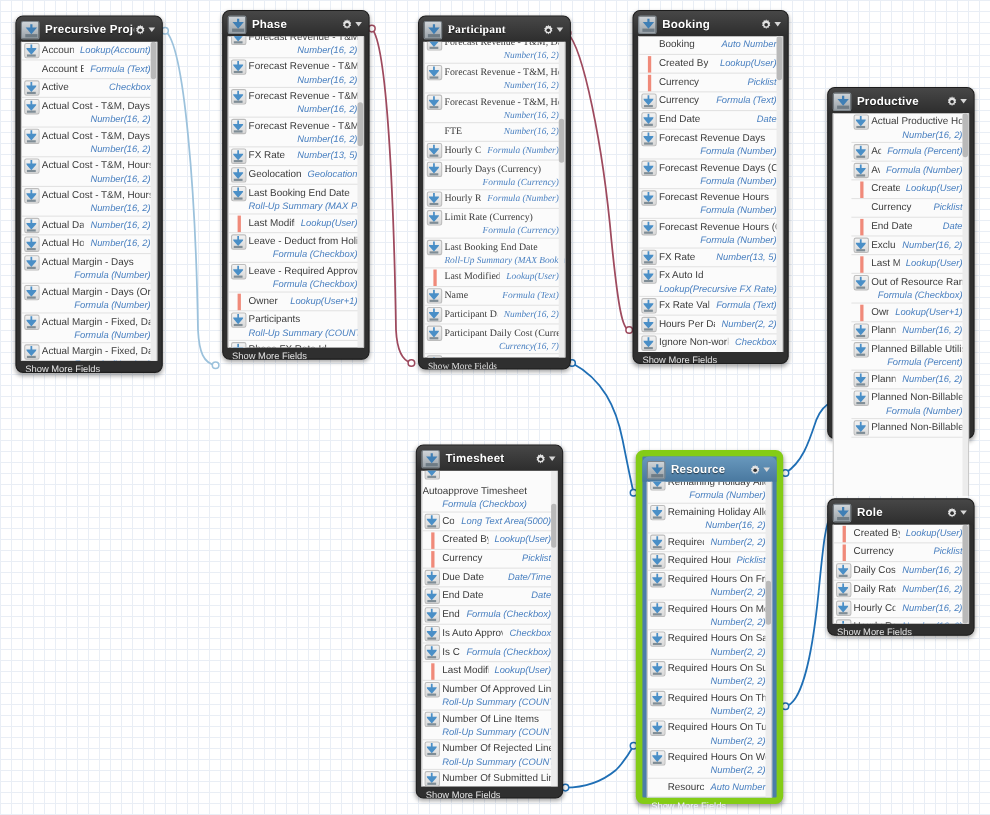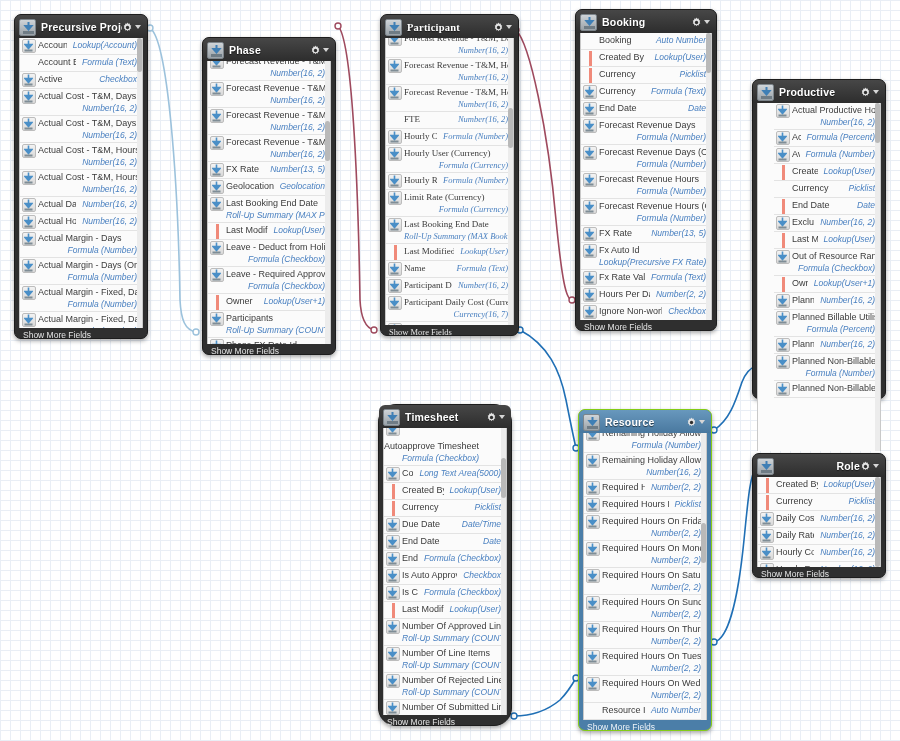--- a/index.html
+++ b/index.html
@@ -15,21 +15,21 @@
   #links{position:absolute;left:0;top:0;width:900px;height:741px;pointer-events:none;z-index:1;}
   .entity{
     position:absolute;z-index:5;
     border-radius:7px;
     background:#2f2f2f;
     box-shadow:0 2px 4px rgba(0,0,0,.35);
     padding:0 0 0 0;
     border:1px solid #1d1d1d;
     box-sizing:border-box;
   }
-  .entity.selected{background:#4b7ea8;border:1px solid #84cc16;}
+  .entity.selected{background:#4b7ea8;border:6px solid #84cc16;}
   .ent-head{
     height:22px;display:flex;align-items:center;
     padding:1px 4px 0 4px;
     border-top-left-radius:6px;border-top-right-radius:6px;
     background:linear-gradient(to bottom,#474747,#2d2d2d);
     position:relative;
   }
   .entity.selected .ent-head{background:linear-gradient(to bottom,#6898bd,#49789f);}
   .ent-icon{
     width:17px;height:17px;margin-right:5px;flex:0 0 auto;position:relative;
@@ -292,21 +292,21 @@
             <div class="f-label">Actual Margin - Fixed, Days (Org Cur.)</div>
             <div class="f-type below">Formula (Number)</div>
           </div>
         </div>
         <div class="scrollbar">
           <div class="scroll-thumb" style="top: 0px; height: 34px;"></div>
         </div>
       </div>
       <div class="show-more">Show More Fields</div>
     </div>
-    <div class="entity" style="left: 202px; top: 37px; width: 134px; height: 318px;">
+    <div class="entity" style="left: 202px; top: 9px; width: 134px; height: 318px;">
       <div class="ent-head">
         <div class="ent-icon">
           <svg width="13" height="14" viewBox="0 0 13 14">
             <path d="M6.5 1 L6.5 7 M3.5 5 L6.5 8.5 L9.5 5 Z" stroke="#3f7fb5" stroke-width="2" fill="#3f7fb5"></path>
             <rect x="1" y="10" width="11" height="3" fill="#6f7c85"></rect>
           </svg>
         </div>
         <div class="ent-title">Phase</div>
         <div class="ent-gear">
           <span>
@@ -558,21 +558,21 @@
           </div>
         </div>
         <div class="field">
           <div class="f-ico arrow">
             <svg width="9" height="12" viewBox="0 0 9 12">
               <path d="M4.5 0.5 L4.5 6 M1 4.5 L4.5 8.5 L8 4.5 Z" stroke="#4a8fc7" stroke-width="1.6" fill="#4a8fc7"></path>
               <rect x="0.5" y="9.5" width="8" height="2" fill="#7f8d96"></rect>
             </svg>
           </div>
           <div class="f-body">
-            <div class="f-label">Hourly User (Currency)</div>
+            <div class="f-label">Hourly Days (Currency)</div>
             <div class="f-type below">Formula (Currency)</div>
           </div>
         </div>
         <div class="field">
           <div class="f-ico arrow">
             <svg width="9" height="12" viewBox="0 0 9 12">
               <path d="M4.5 0.5 L4.5 6 M1 4.5 L4.5 8.5 L8 4.5 Z" stroke="#4a8fc7" stroke-width="1.6" fill="#4a8fc7"></path>
               <rect x="0.5" y="9.5" width="8" height="2" fill="#7f8d96"></rect>
             </svg>
           </div>
@@ -1066,21 +1066,21 @@
           <div class="f-body">
             <div class="f-label">Planned Non-Billable Utilisation</div>
           </div>
         </div>
         <div class="scrollbar">
           <div class="scroll-thumb" style="top: 0px; height: 40px;"></div>
         </div>
       </div>
       <div class="show-more">Show More Fields</div>
     </div>
-    <div class="entity" style="left: 378px; top: 404px; width: 134px; height: 322px; border-radius: 18px;">
+    <div class="entity" style="left: 378px; top: 404px; width: 134px; height: 322px;">
       <div class="ent-head">
         <div class="ent-icon">
           <svg width="13" height="14" viewBox="0 0 13 14">
             <path d="M6.5 1 L6.5 7 M3.5 5 L6.5 8.5 L9.5 5 Z" stroke="#3f7fb5" stroke-width="2" fill="#3f7fb5"></path>
             <rect x="1" y="10" width="11" height="3" fill="#6f7c85"></rect>
           </svg>
         </div>
         <div class="ent-title">Timesheet</div>
         <div class="ent-gear">
           <span>
@@ -1448,21 +1448,21 @@
               <span class="f-type">Auto Number</span>
             </div>
           </div>
         </div>
         <div class="scrollbar">
           <div class="scroll-thumb" style="top: 90px; height: 40px;"></div>
         </div>
       </div>
       <div class="show-more">Show More Fields</div>
     </div>
-    <div class="entity" style="left: 752px; top: 453px; width: 134px; height: 125px; text-align: right;">
+    <div class="entity" style="left: 752px; top: 453px; width: 134px; height: 125px;">
       <div class="ent-head">
         <div class="ent-icon">
           <svg width="13" height="14" viewBox="0 0 13 14">
             <path d="M6.5 1 L6.5 7 M3.5 5 L6.5 8.5 L9.5 5 Z" stroke="#3f7fb5" stroke-width="2" fill="#3f7fb5"></path>
             <rect x="1" y="10" width="11" height="3" fill="#6f7c85"></rect>
           </svg>
         </div>
         <div class="ent-title">Role</div>
         <div class="ent-gear">
           <span>

